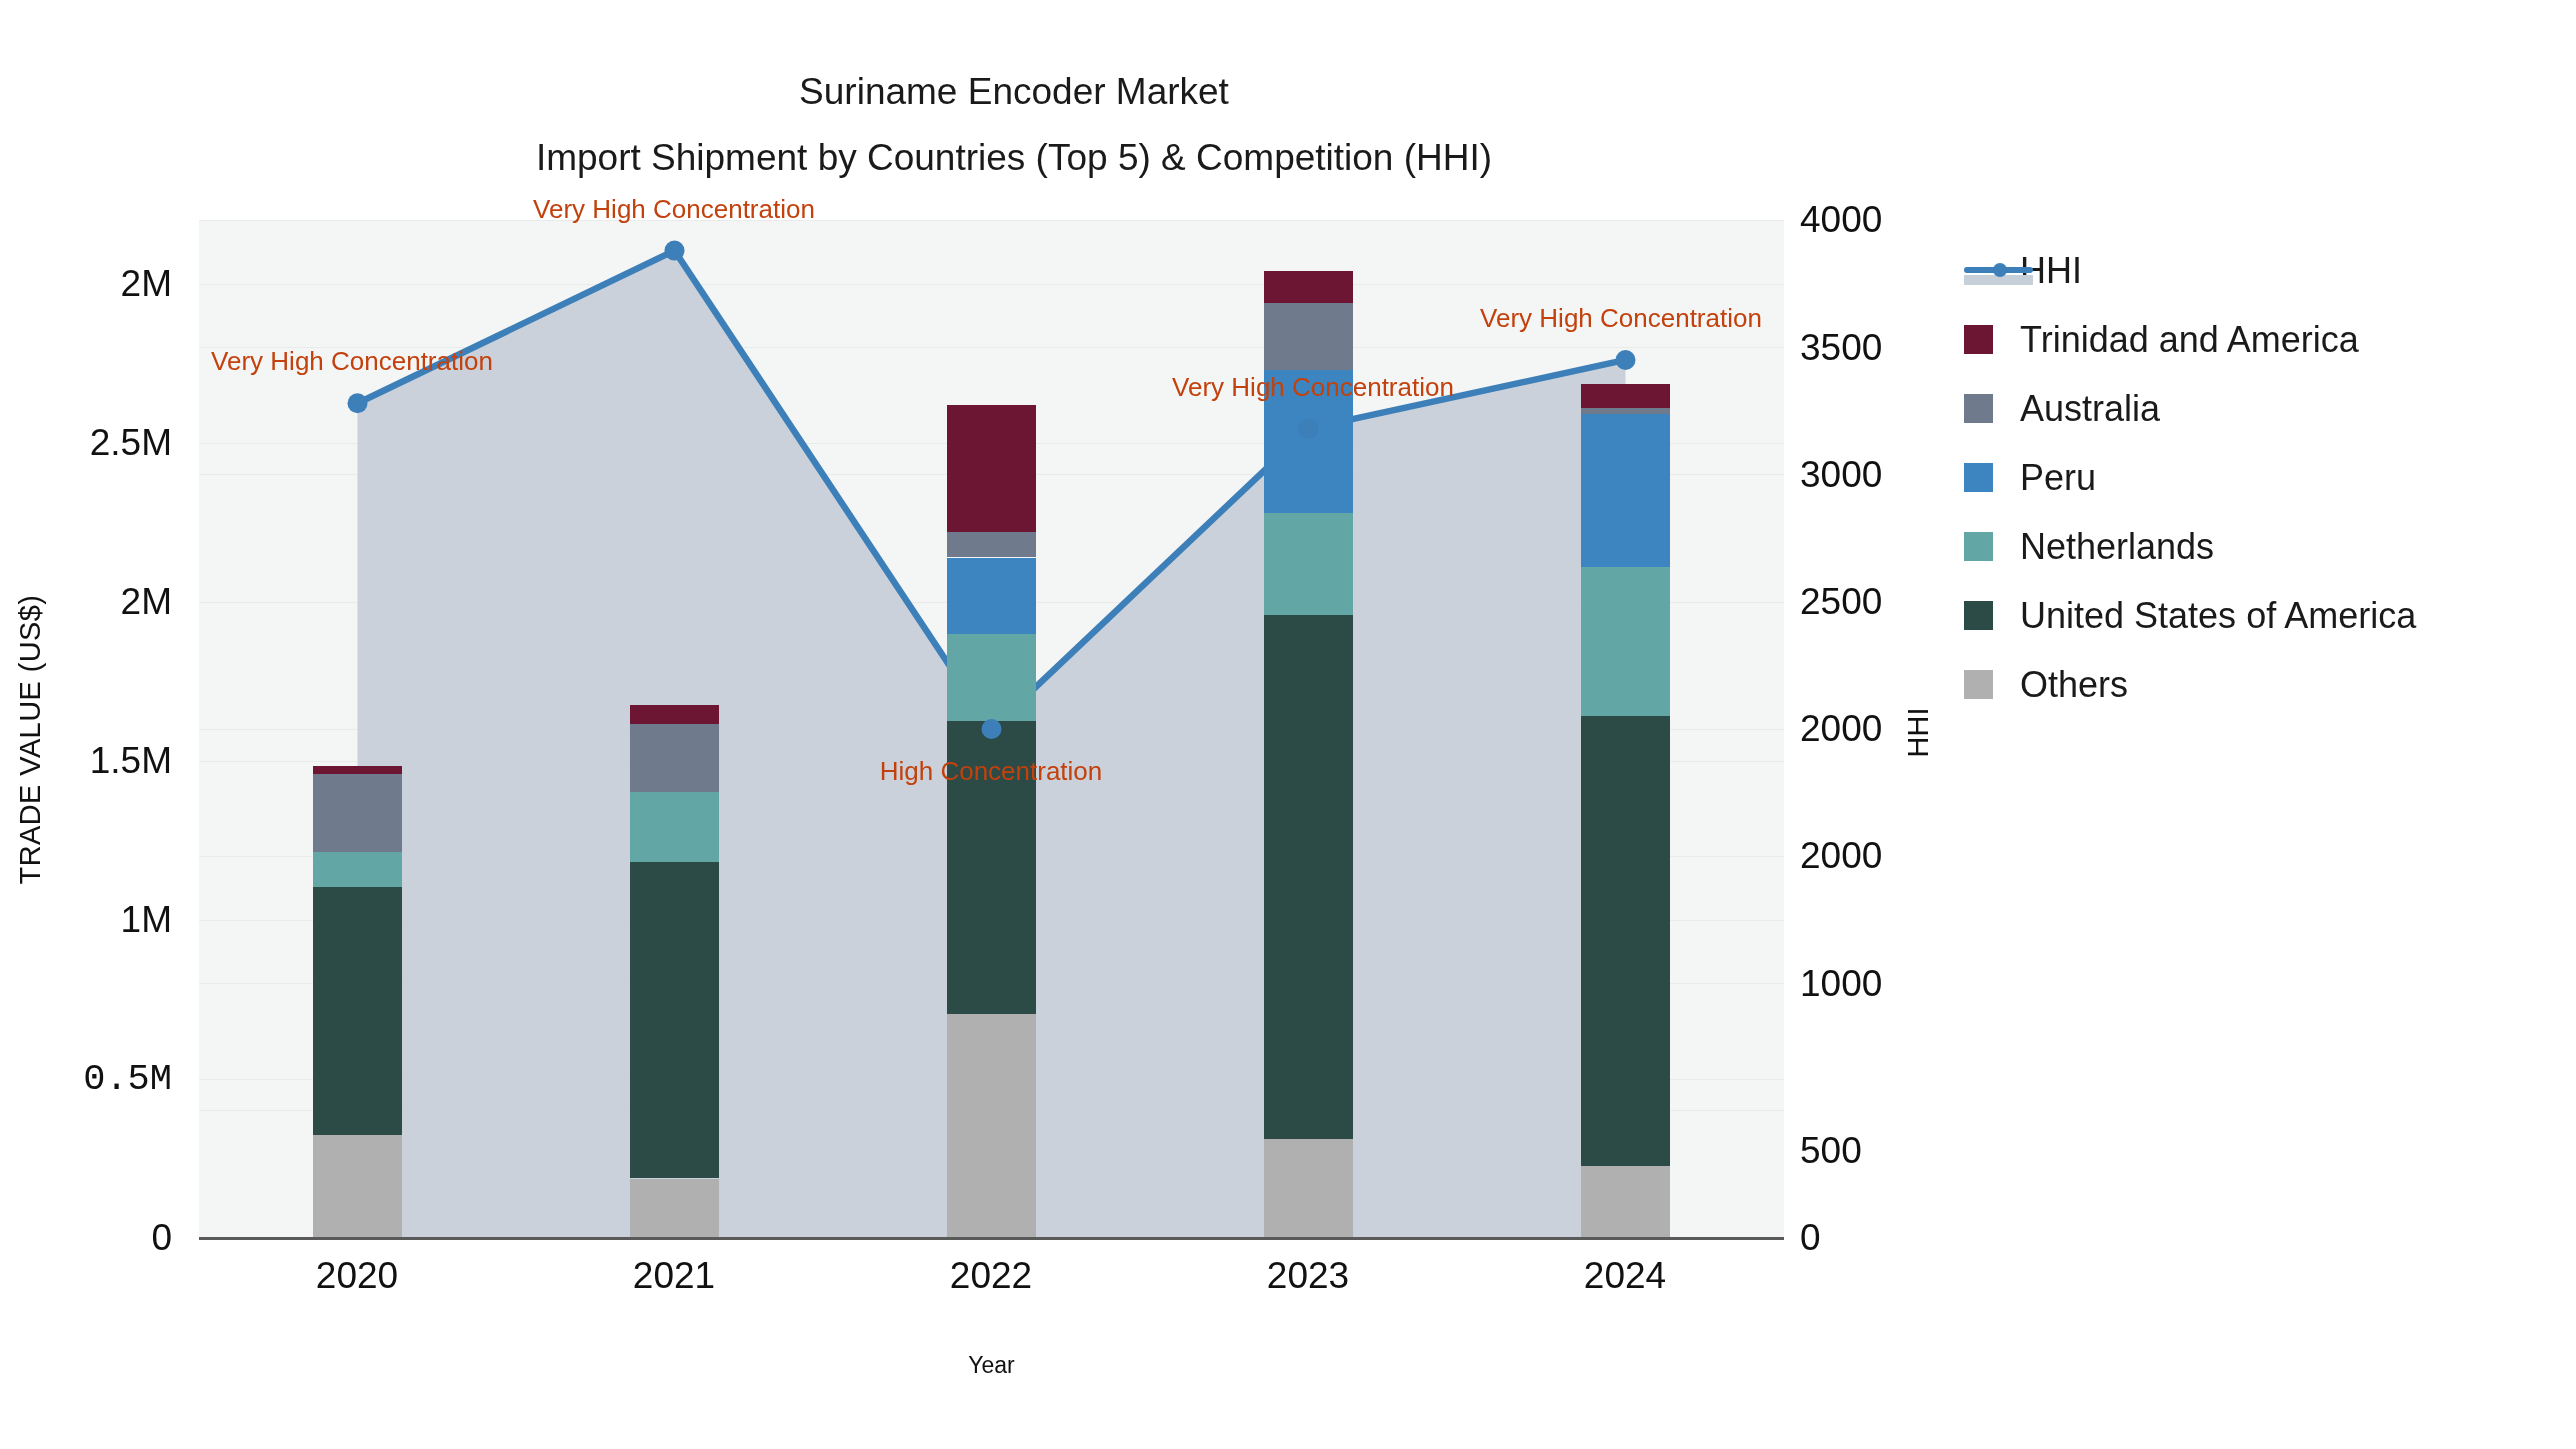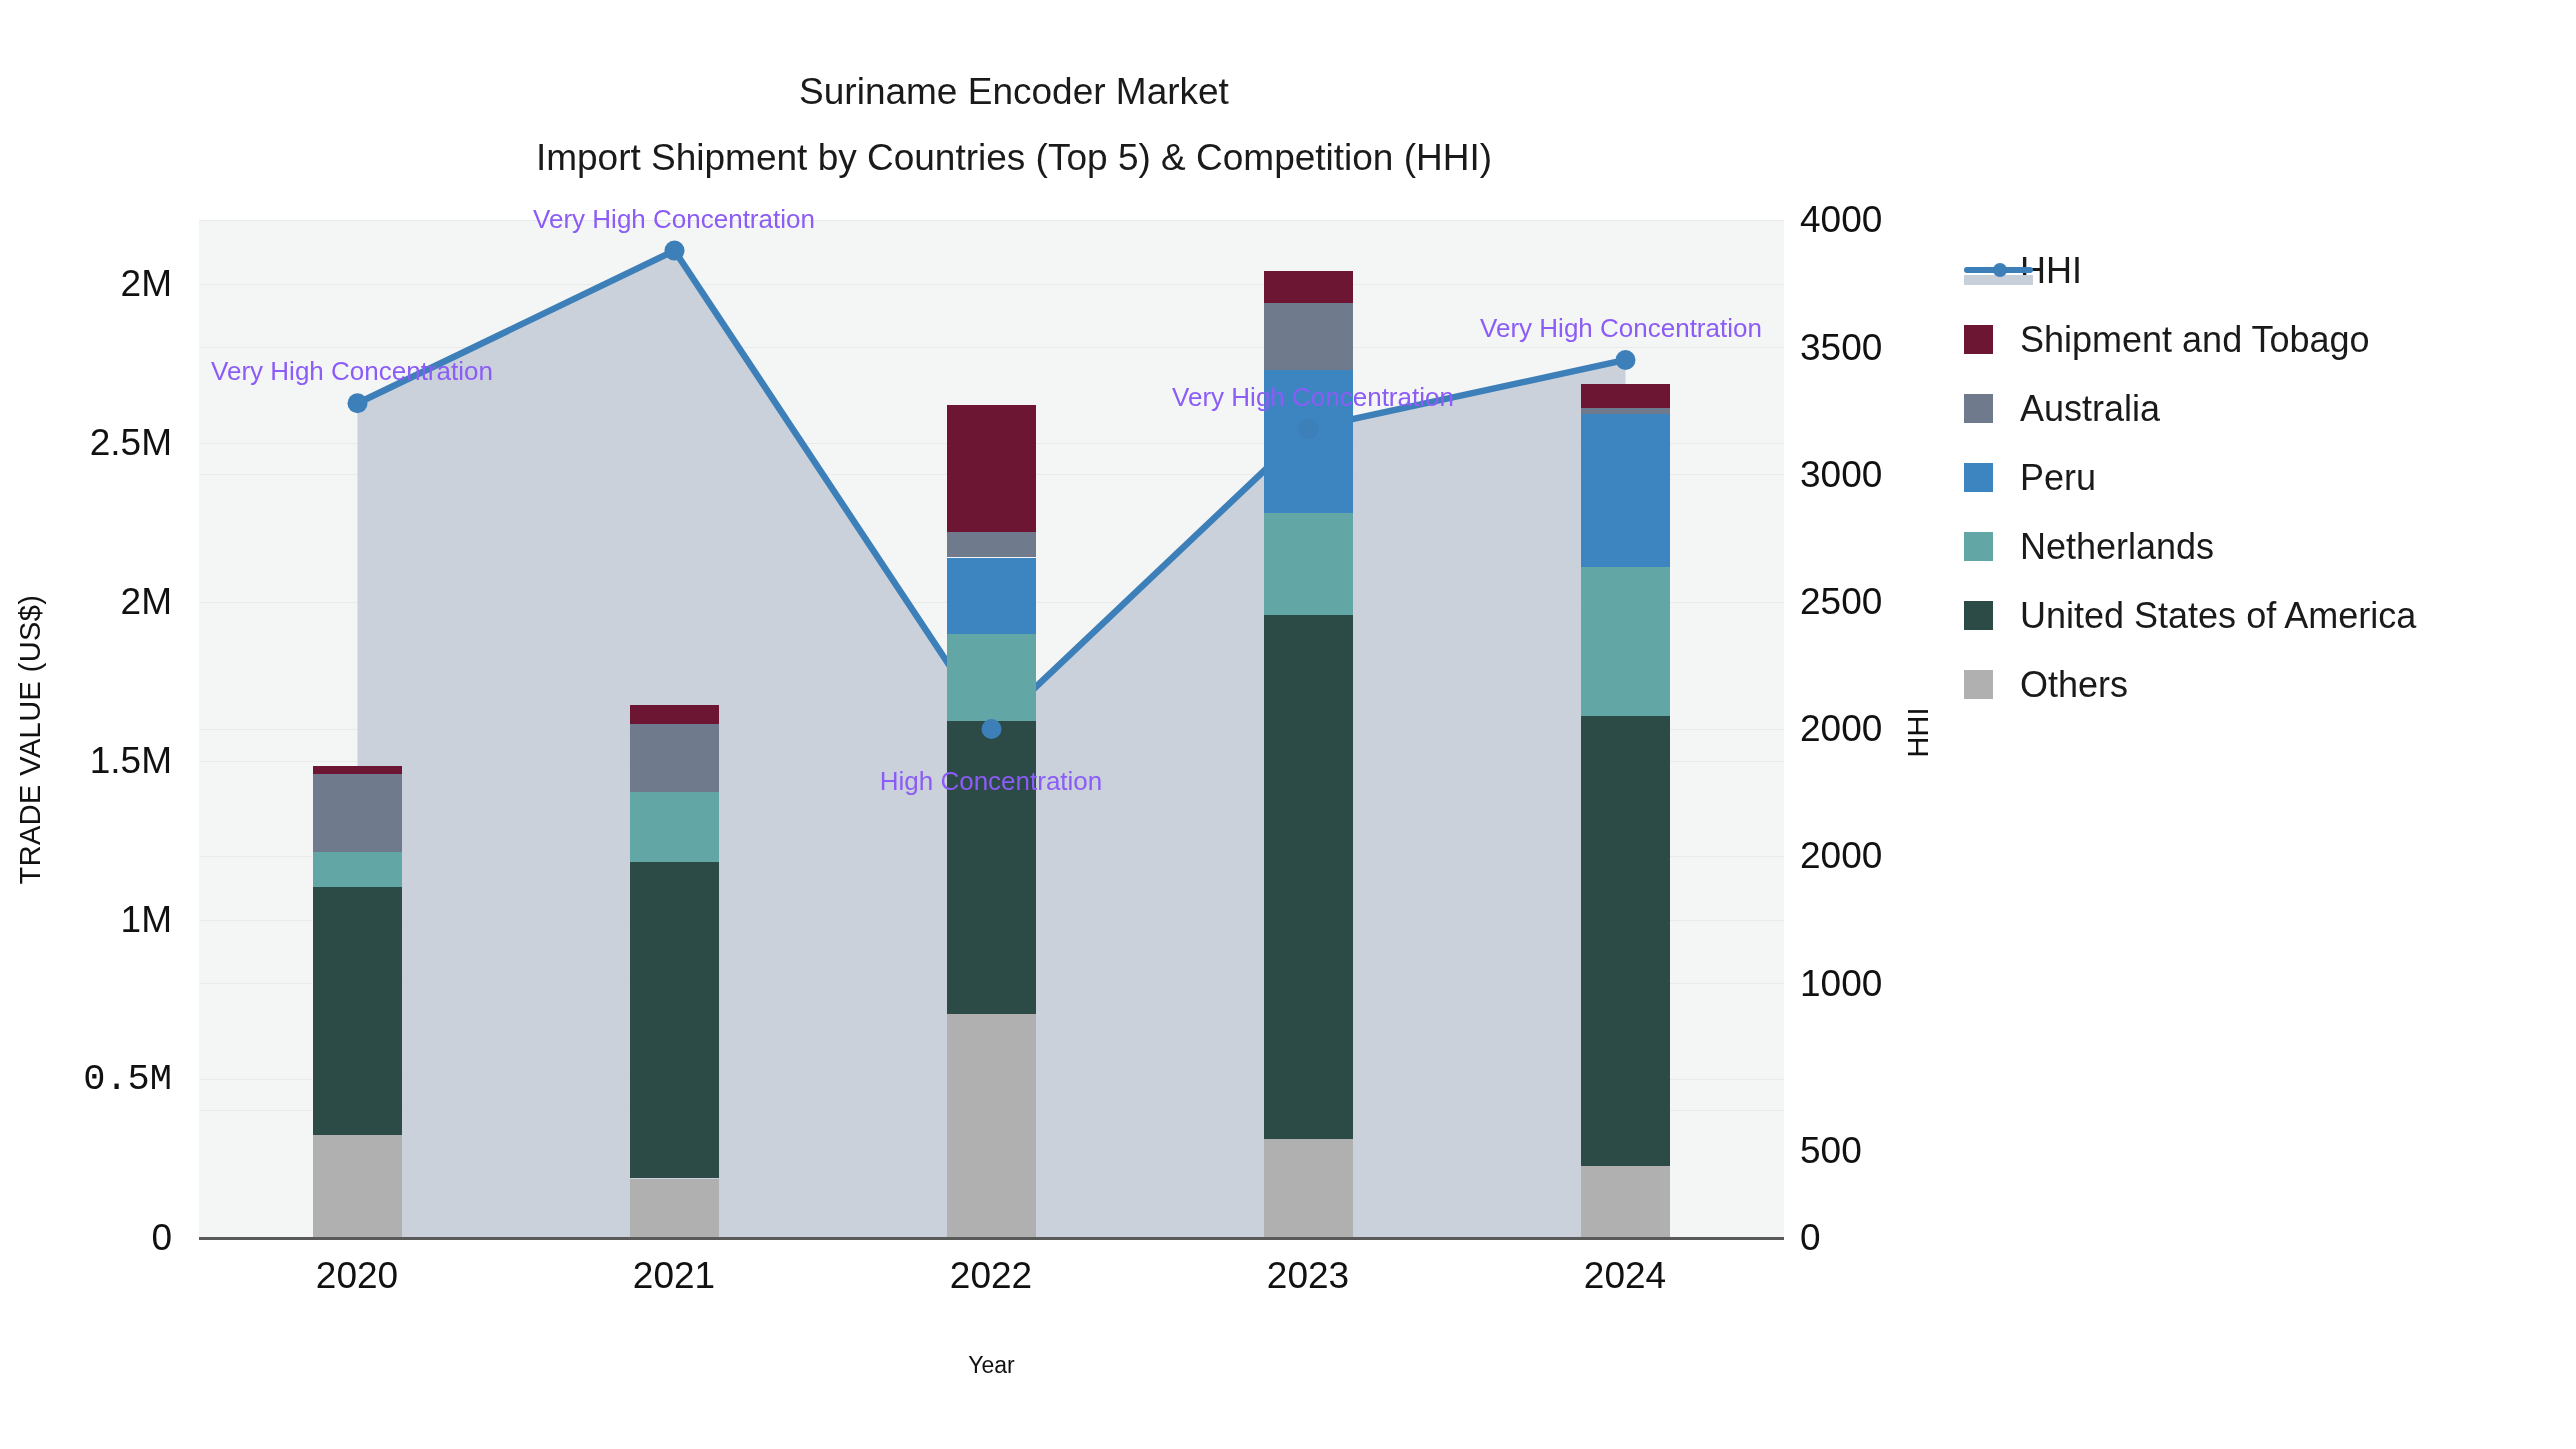--- a/index.html
+++ b/index.html
@@ -29,21 +29,21 @@
   .ytick-r{position:absolute;left:0;transform:translateY(-50%);font-size:37px;color:#111;white-space:nowrap;}
   .xtick{position:absolute;transform:translateX(-50%);top:1255px;font-size:37px;color:#111;white-space:nowrap;}
 
   .ylabel-left{position:absolute;left:-170px;top:723px;width:401px;text-align:center;
        transform:rotate(-90deg);font-size:29px;color:#111;letter-spacing:0.4px;white-space:nowrap;}
   .ylabel-right{position:absolute;left:1832px;top:716px;width:172px;text-align:center;
        transform:rotate(-90deg);font-size:29px;color:#111;white-space:nowrap;}
   .xlabel{position:absolute;left:199px;top:1352px;width:1585px;text-align:center;font-size:23px;color:#111;}
 
   
-  .annot{position:absolute;transform:translateX(-50%);font-size:26px;color:#8b5cf6;white-space:nowrap;margin-top:10px;}
+  .annot{position:absolute;transform:translateX(-50%);font-size:26px;color:#c2410c;white-space:nowrap;}
 
   
   .legend{position:absolute;left:1964px;top:236px;}
   .legend-row{display:flex;align-items:center;height:69px;}
   .swatch{width:29px;height:29px;margin-right:27px;flex:0 0 auto;}
   .line-swatch{width:69px;height:29px;margin-right:0px;position:relative;flex:0 0 auto;}
   .line-swatch .ls-band{position:absolute;left:0;top:18.6px;width:69px;height:10px;background:#c7cfd8;}
   .line-swatch .ls-line{position:absolute;left:0;top:11.4px;width:69px;height:5.7px;background:#3d7fb8;border-radius:2.9px;}
   .line-swatch .ls-dot{position:absolute;left:29px;top:7.2px;width:14.3px;height:14.3px;border-radius:50%;background:#3d7fb8;}
   .legend-label{font-size:36px;color:#1a1a1a;white-space:nowrap;}
@@ -171,21 +171,21 @@
       <div class="legend-row hhi">
         <span class="line-swatch">
           <span class="ls-band"></span>
           <span class="ls-line"></span>
           <span class="ls-dot"></span>
         </span>
         <span class="legend-label">HHI</span>
       </div>
       <div class="legend-row">
         <span class="swatch" style="background: rgb(109, 22, 52);"></span>
-        <span class="legend-label">Shipment and Tobago</span>
+        <span class="legend-label">Trinidad and America</span>
       </div>
       <div class="legend-row">
         <span class="swatch" style="background: rgb(111, 123, 140);"></span>
         <span class="legend-label">Australia</span>
       </div>
       <div class="legend-row">
         <span class="swatch" style="background: rgb(61, 133, 192);"></span>
         <span class="legend-label">Peru</span>
       </div>
       <div class="legend-row">

